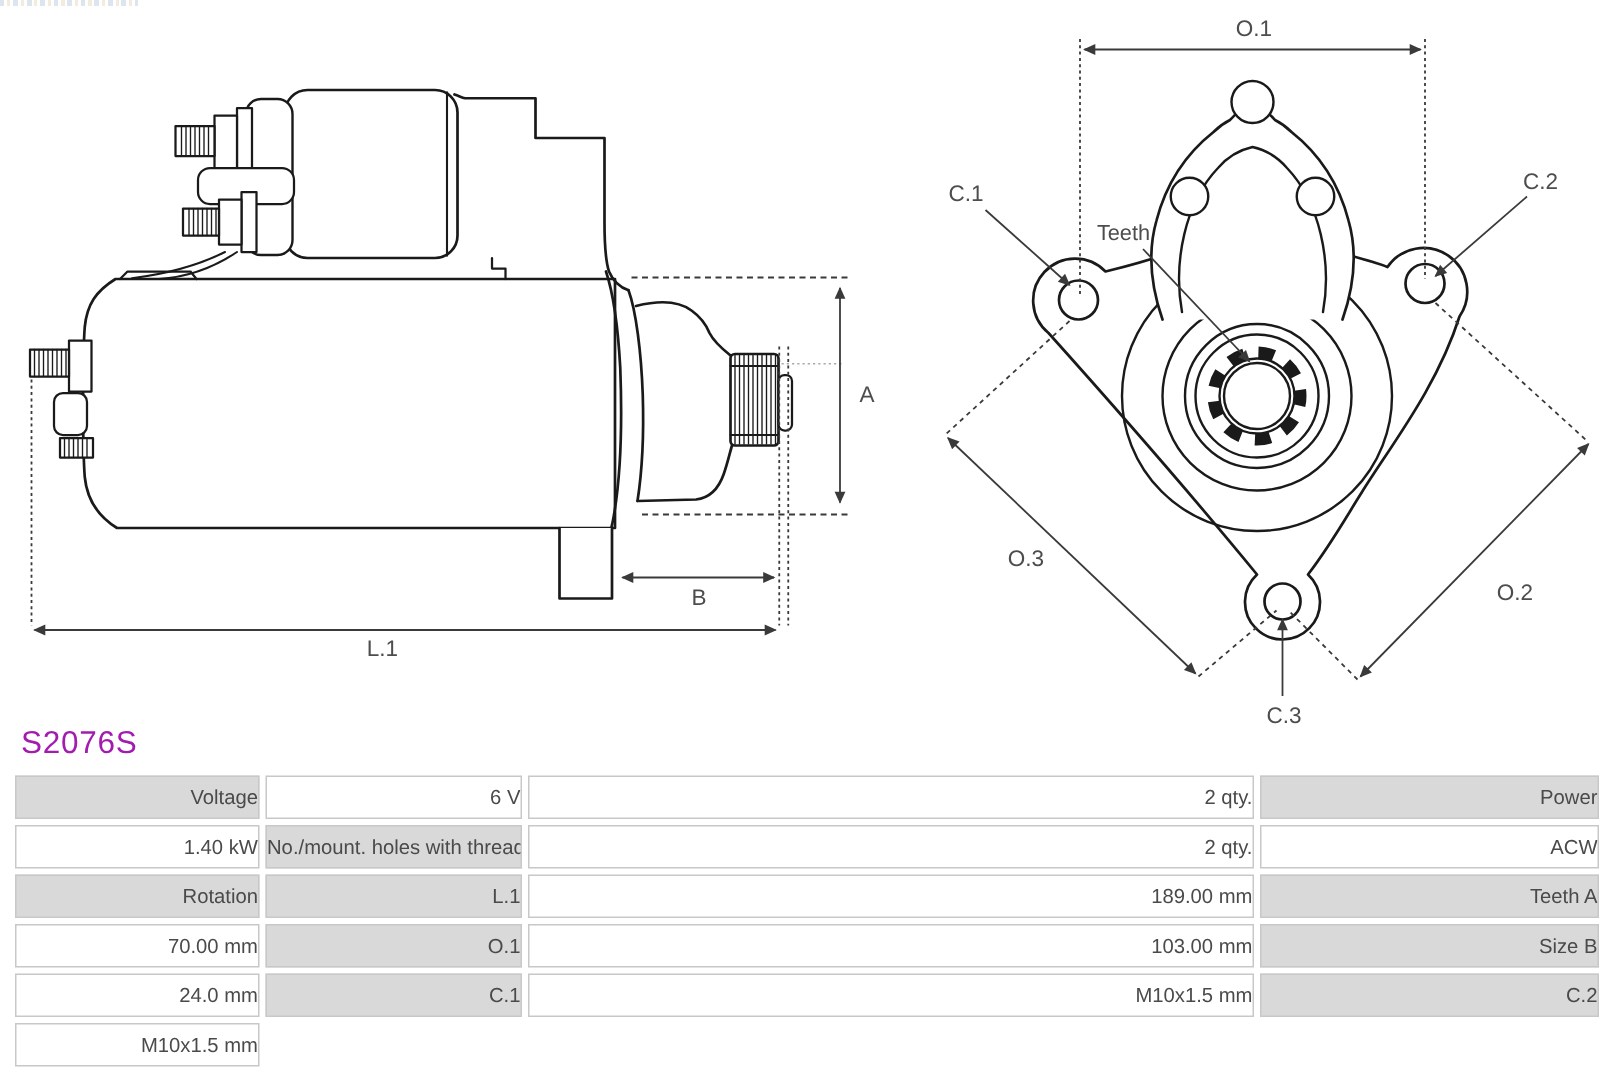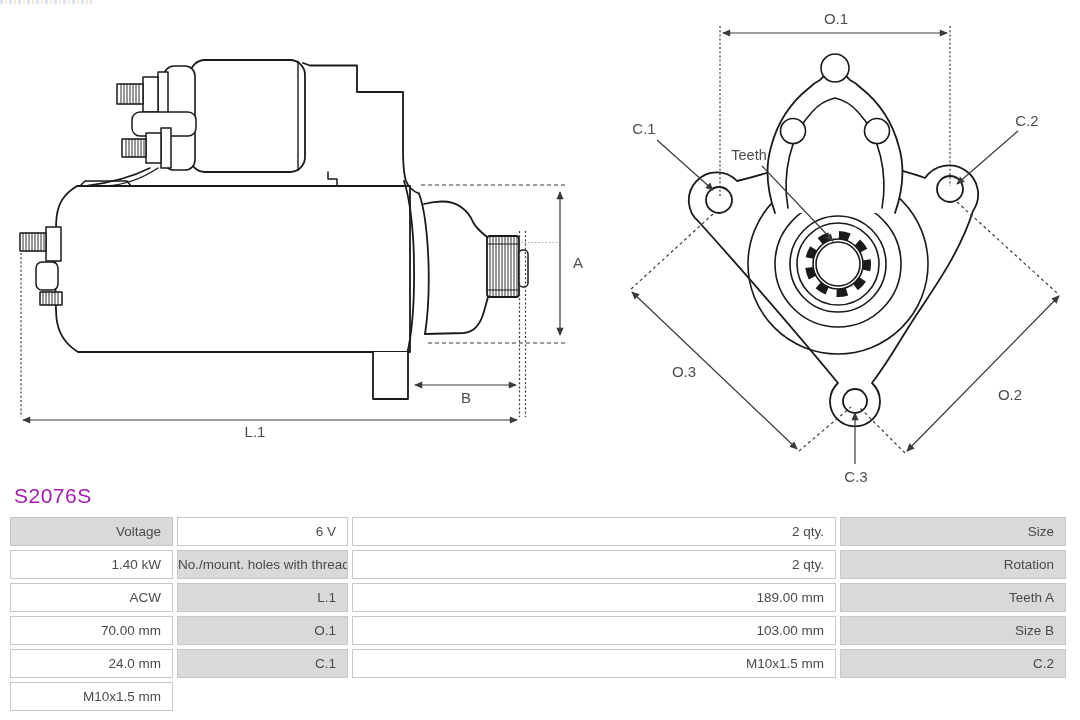--- a/index.html
+++ b/index.html
@@ -23,21 +23,21 @@
   }
   .spec-table{
     position:absolute;left:10px;top:517px;width:1056px;
     display:grid;
     grid-template-columns:163px 171px 484px 226px;
     column-gap:4px;row-gap:4px;
     font-size:13.5px;color:#4a4a4a;
   }
   .cell{
     height:27px;line-height:27px;border:1px solid #c8c8c8;
-    text-align:right;padding-right:11px;overflow:hidden;white-space:nowrap;
+    text-align:right;overflow:hidden;white-space:nowrap;
     background:#fff;
   }
   .cell.lbl{background:#d9d9d9;}
 </style>
 </head>
 <body>
 
 <div id="screen">
 
   <div class="artifact"></div>
@@ -191,27 +191,27 @@
     </g>
   </svg>
 
   <h1 class="part-number">S2076S</h1>
 
   <div class="spec-table">
     <div class="cell lbl">Voltage</div>
     <div class="cell val">6 V</div>
     <div class="cell val">2 qty.</div>
 
-    <div class="cell lbl">Size</div>
+    <div class="cell lbl">Power</div>
     <div class="cell val">1.40 kW</div>
     <div class="cell lbl">No./mount. holes with thread</div>
     <div class="cell val">2 qty.</div>
 
+    <div class="cell val">ACW</div>
     <div class="cell lbl">Rotation</div>
-    <div class="cell val">ACW</div>
     <div class="cell lbl">L.1</div>
     <div class="cell val">189.00 mm</div>
 
     <div class="cell lbl">Teeth A</div>
     <div class="cell val">70.00 mm</div>
     <div class="cell lbl">O.1</div>
     <div class="cell val">103.00 mm</div>
 
     <div class="cell lbl">Size B</div>
     <div class="cell val">24.0 mm</div>

